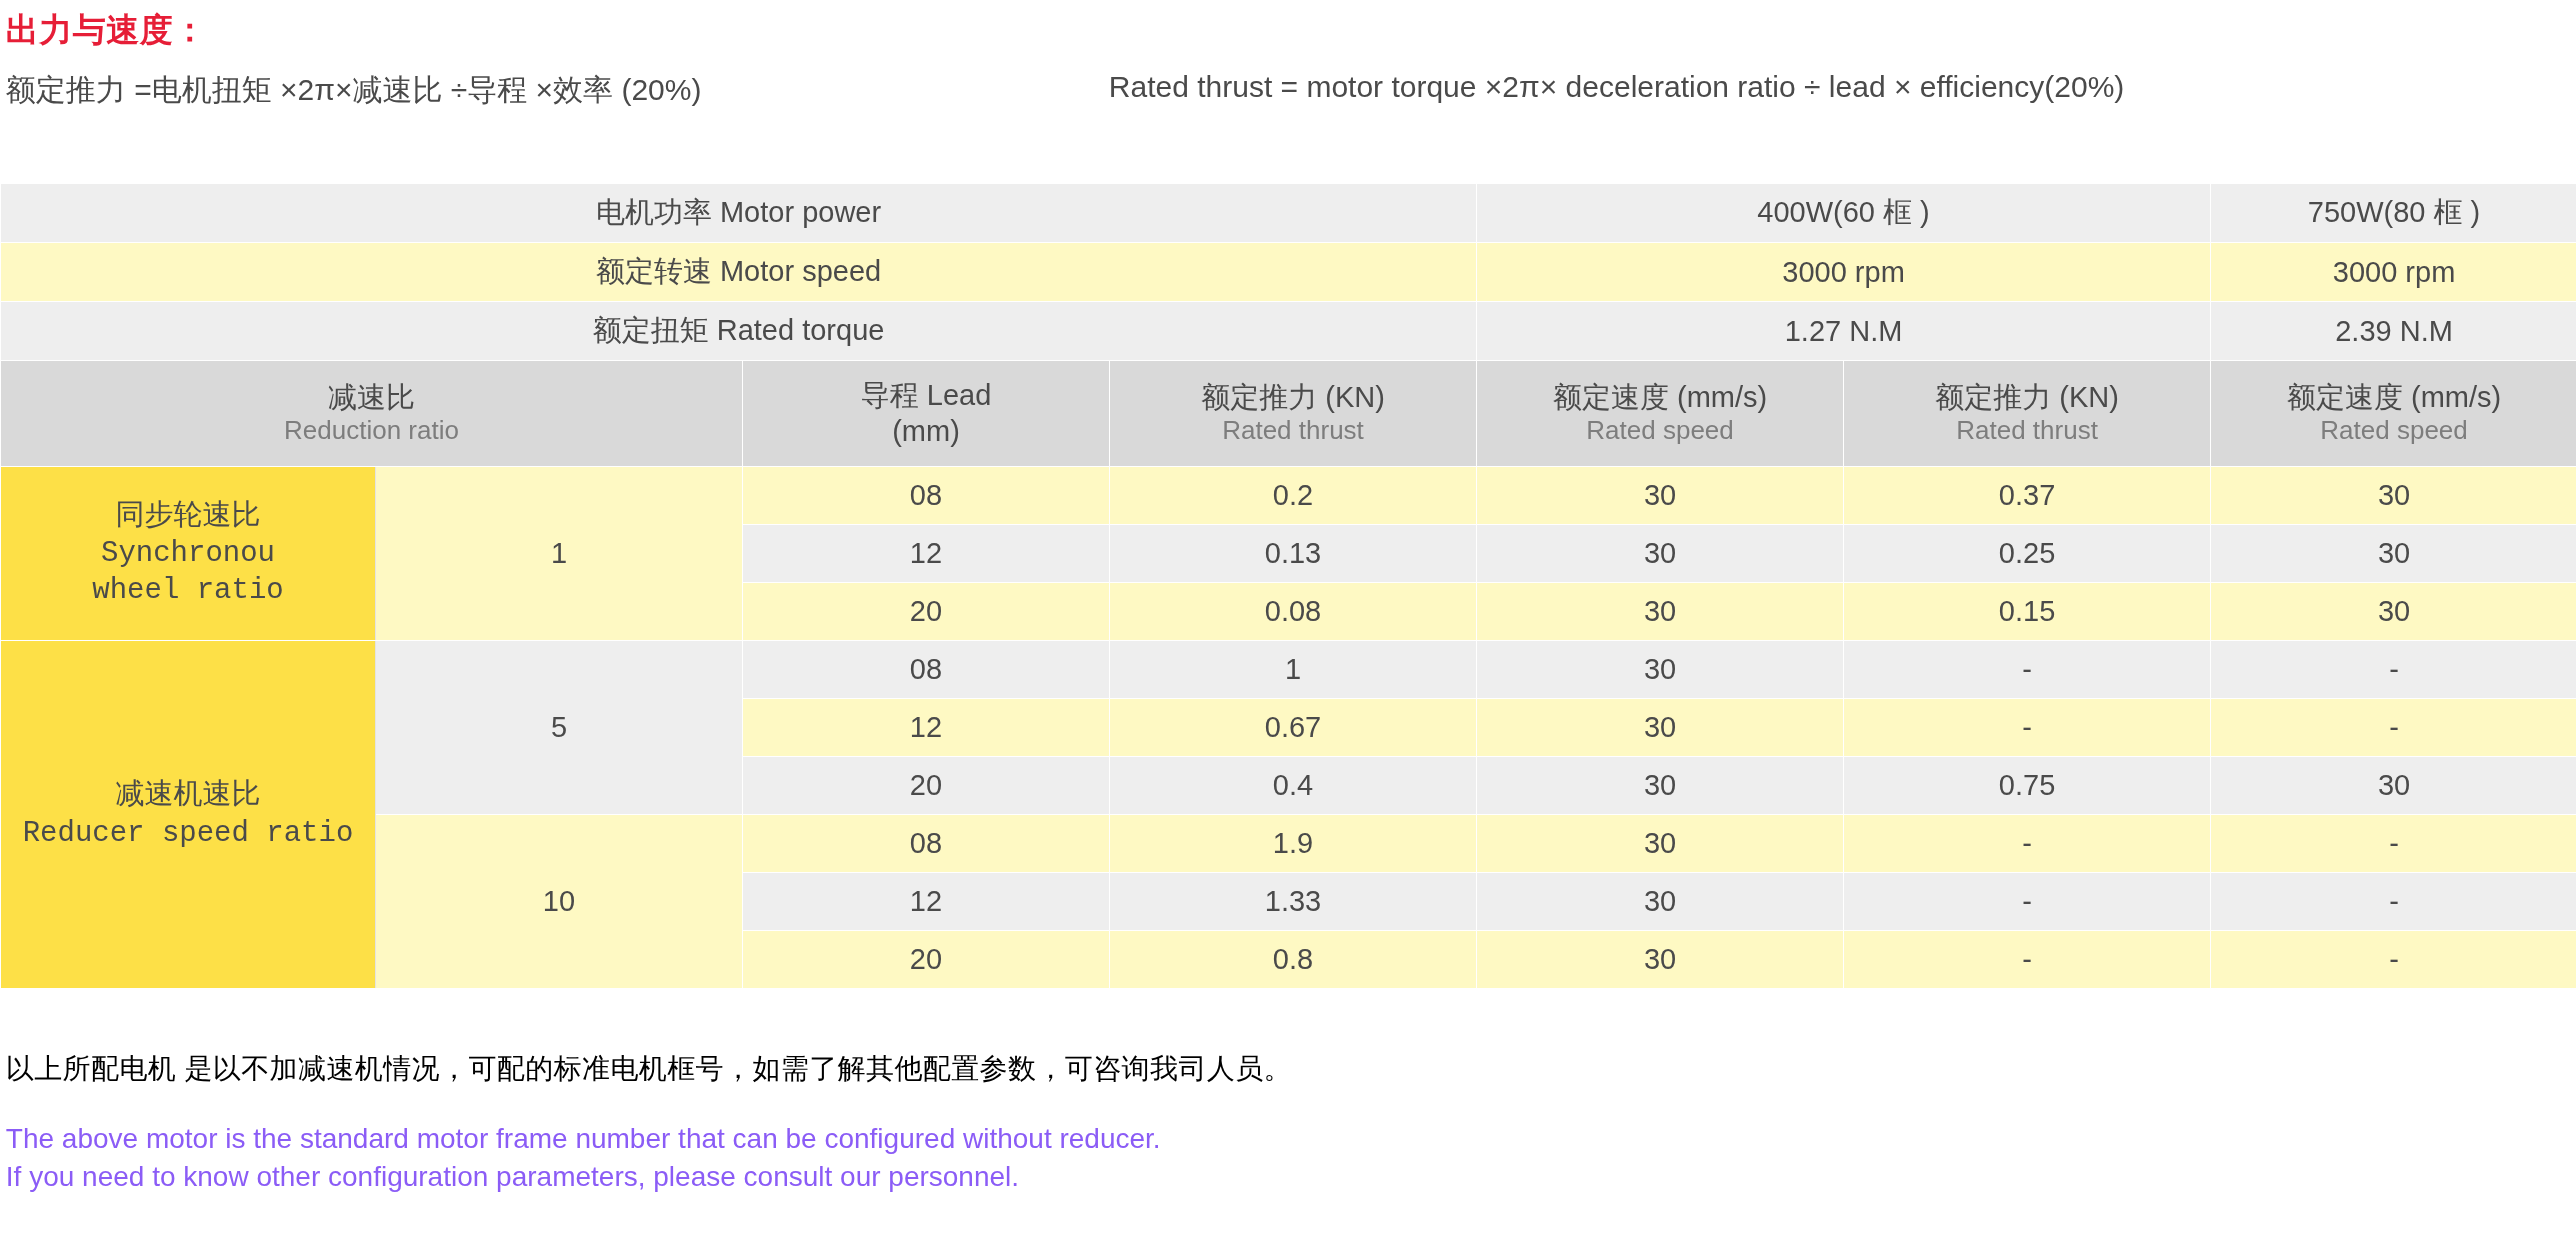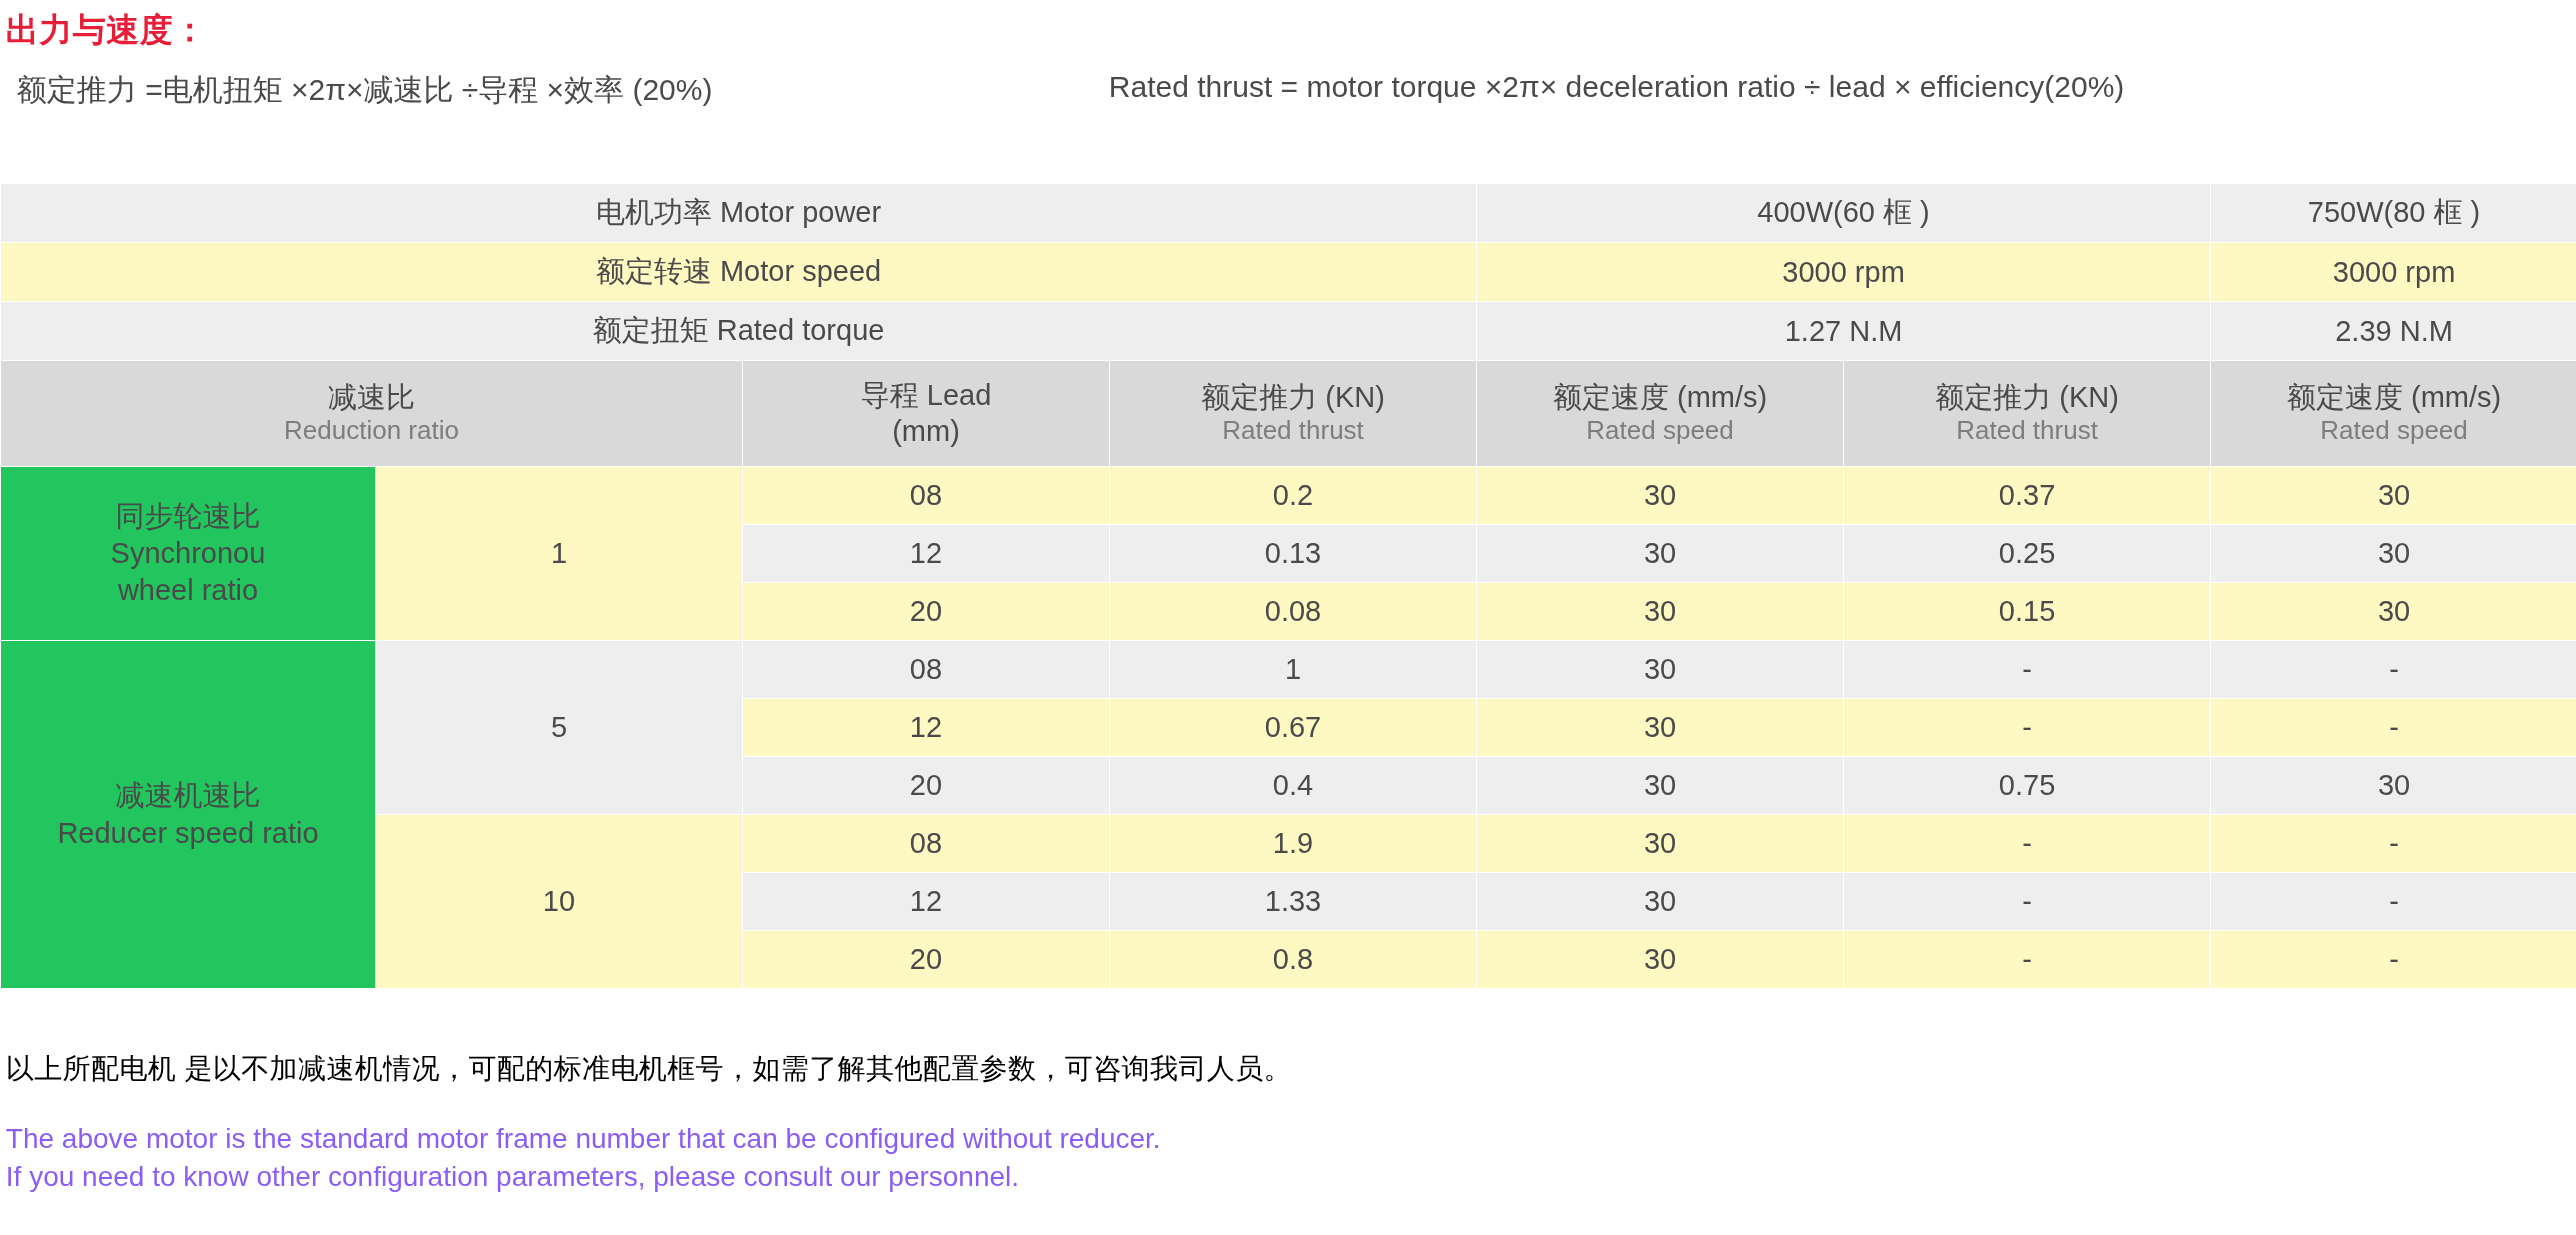--- a/index.html
+++ b/index.html
@@ -22,21 +22,21 @@
   }
 
   .formula-row {
     position: absolute;
     left: 5.8px; top: 70px;
     width: 2568px;
     height: 44px;
   }
   .formula-cn {
     position: absolute;
-    left: 11px; top: 0;
+    left: 0; top: 0;
     font-size: 30px;
     color: #4a4a4a;
     white-space: nowrap;
   }
   .formula-en {
     position: absolute;
     left: 1103px; top: 0;
     font-size: 30px;
     color: #4a4a4a;
     white-space: nowrap;
@@ -82,22 +82,23 @@
     display: block;
     font-size: 26px;
     color: #7d7d7d;
     line-height: 1.22;
   }
 
   .grp-label {
     font-size: 29px;
     color: #4a4a4a;
     line-height: 1.28;
-    background: #22c55e;
+    background: #fde047;
     border-right: 1px solid #e3e3e3 !important;
+    font-family: Liberation Mono, monospace;
   }
   .grp-label span { display: block; }
 
   .ratio-cell {
     font-size: 29px;
     color: #4a4a4a;
   }
 
   .sep-top { border-top: 1px solid #e3e3e3 !important; }
 

